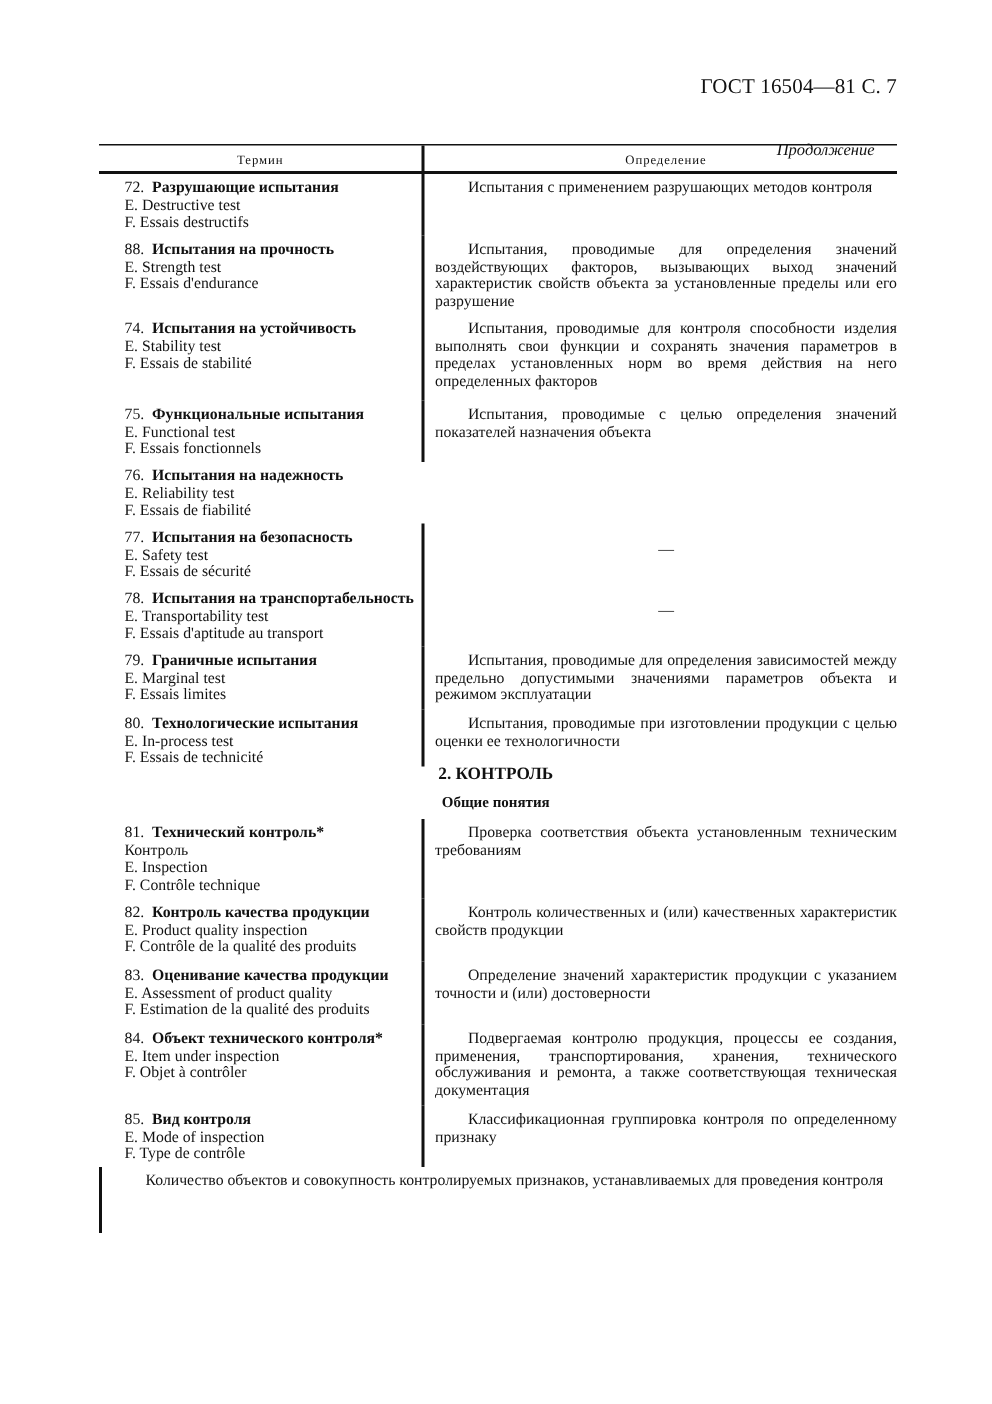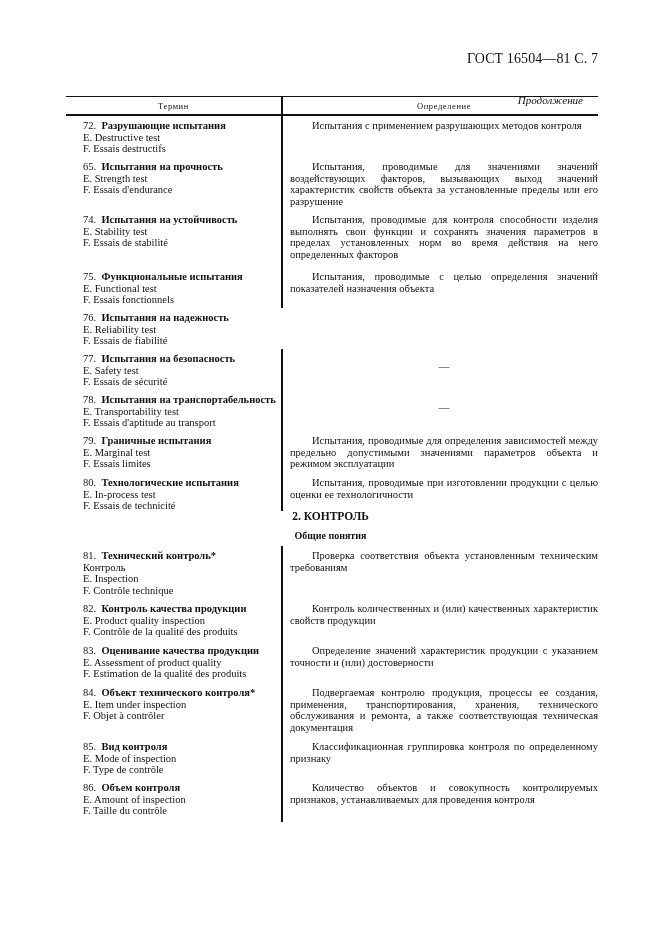--- a/index.html
+++ b/index.html
@@ -62,27 +62,27 @@
 
       <div class="term-line">E.  Destructive test</div>
       <div class="term-line">F.  Essais destructifs</div>
     </div>
     <div class="col-def">
       <div class="def-text">Испытания с применением разрушающих методов контроля</div>
     </div>
   </div>
       <div class="row" style="height: 53px;">
     <div class="col-term">
-      <div class="term-line"><span class="num">65.</span>&nbsp; <span class="bold">Испытания на прочность</span></div>
+      <div class="term-line"><span class="num">88.</span>&nbsp; <span class="bold">Испытания на прочность</span></div>
 
       <div class="term-line">E.  Strength test</div>
       <div class="term-line">F.  Essais d'endurance</div>
     </div>
     <div class="col-def">
-      <div class="def-text">Испытания, проводимые для значениями значений воздействующих факторов, вызывающих выход значений характеристик свойств объекта за установленные пределы или его разрушение</div>
+      <div class="def-text">Испытания, проводимые для определения значений воздействующих факторов, вызывающих выход значений характеристик свойств объекта за установленные пределы или его разрушение</div>
     </div>
   </div>
       <div class="row" style="height: 57px;">
     <div class="col-term">
       <div class="term-line"><span class="num">74.</span>&nbsp; <span class="bold">Испытания на устойчивость</span></div>
 
       <div class="term-line">E.  Stability test</div>
       <div class="term-line">F.  Essais de stabilité</div>
     </div>
     <div class="col-def">
@@ -209,24 +209,18 @@
       <div class="term-line"><span class="num">85.</span>&nbsp; <span class="bold">Вид контроля</span></div>
 
       <div class="term-line">E.  Mode of inspection</div>
       <div class="term-line">F.  Type de contrôle</div>
     </div>
     <div class="col-def">
       <div class="def-text">Классификационная группировка контроля по определенному признаку</div>
     </div>
   </div>
       <div class="row" style="height: 44px;">
-    <div class="col-term">
-      <div class="term-line"><span class="num">86.</span>&nbsp; <span class="bold">Объем контроля</span></div>
-
-      <div class="term-line">E.  Amount of inspection</div>
-      <div class="term-line">F.  Taille du contrôle</div>
-    </div>
     <div class="col-def">
       <div class="def-text">Количество объектов и совокупность контролируемых признаков, устанавливаемых для проведения контроля</div>
     </div>
   </div>
     </div>
 </div>
 
 </body></html>

